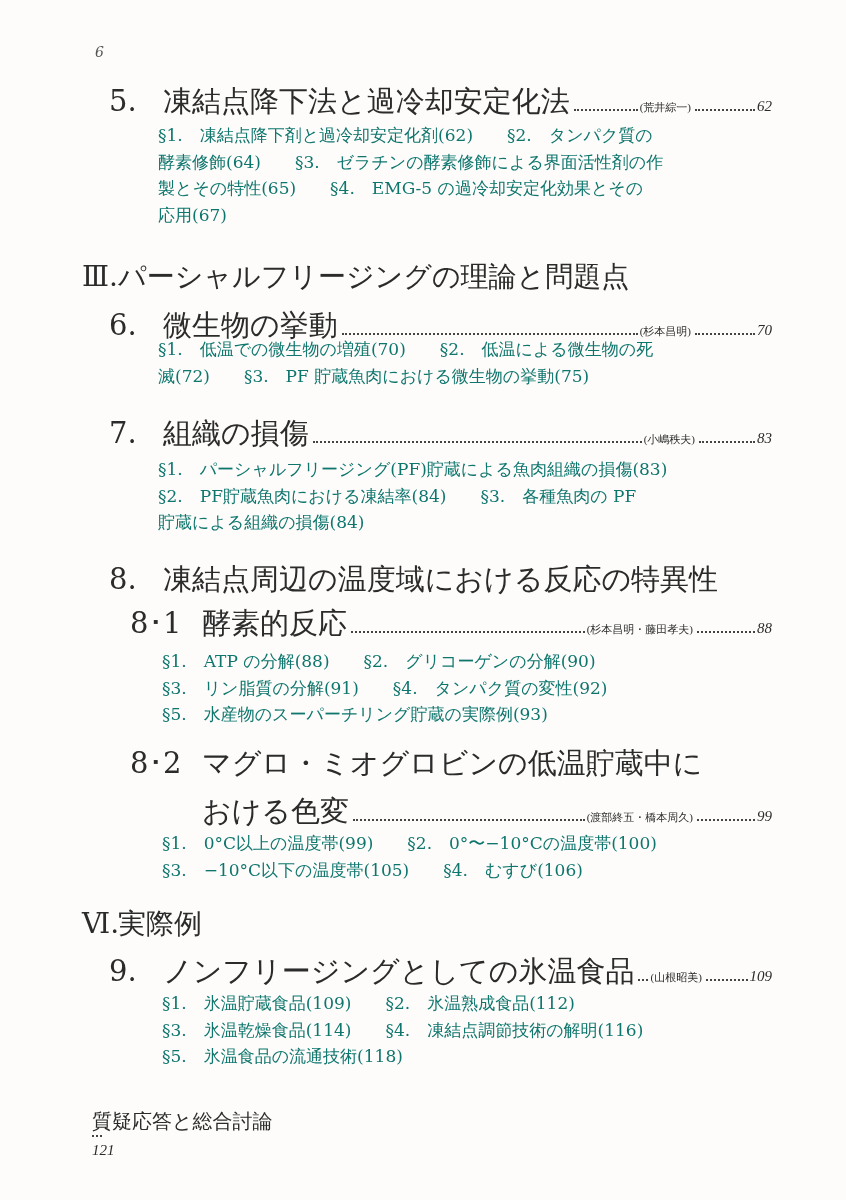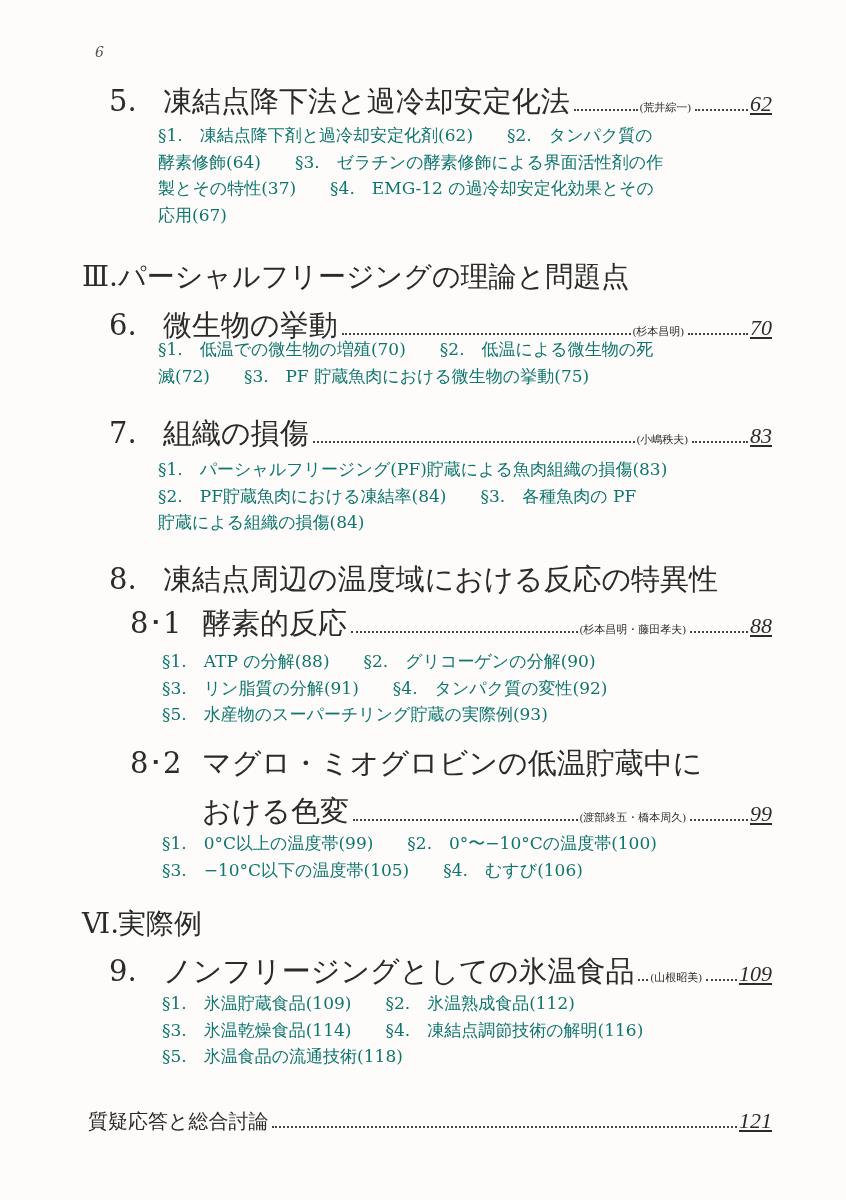--- a/index.html
+++ b/index.html
@@ -10,53 +10,53 @@
     font-family: "DejaVu Serif", "Liberation Serif", serif;
     position: relative;
   }
   .page { position: absolute; left: 0; top: 0; width: 846px; height: 1200px; }
   .page-number { position: absolute; left: 95px; top: 44px; font-size: 14px; color: #555; font-style: italic; }
 
   .row { position: absolute; display: flex; align-items: baseline; white-space: nowrap; }
   .num { display: inline-block; }
   .leader { flex: 1 1 auto; border-bottom: 2px dotted #444; margin: 0 2px 5px 4px; height: 0; min-width: 10px; }
   .author { font-size: 11px; font-family: "Liberation Serif", serif; }
-  .pg { font-size: 22px; font-style: italic; font-family: "Liberation Serif", serif; text-decoration: underline; }
+  .pg { font-size: 15px; font-style: italic; font-family: "Liberation Serif", serif; }
 
   .chapter { font-size: 29px; left: 109px; right: 74px; }
   .chapter .num { width: 54px; }
   .subchapter { font-size: 29px; left: 130px; right: 74px; }
   .subchapter .num { width: 72px; }
   .part { font-size: 28px; left: 82px; }
   .part .num { width: 36px; }
 
   .sections { position: absolute; left: 158px; width: 545px; font-size: 17px; line-height: 26.5px; color: #0f766e; }
   .sections.indent { left: 162px; }
   .line { display: block; }
 
-  .qa { position: absolute; left: 88px; right: 74px; top: 1108px; font-size: 20px; }
+  .qa { position: absolute; left: 88px; right: 74px; top: 1108px; font-size: 20px; flex-direction: column; }
 </style>
 </head>
 <body>
 
 <div class="page">
   <div class="page-number">6</div>
 
   <div class="row chapter" style="top:82px;">
     <span class="num">5.</span>
     <span>凍結点降下法と過冷却安定化法</span>
     <span class="leader" style="flex:0 0 64px;"></span>
     <span class="author">(荒井綜一)</span>
     <span class="leader"></span>
     <span class="pg">62</span>
   </div>
   <div class="sections" style="top:122px;">
     <span class="line">§1.　凍結点降下剤と過冷却安定化剤(62)　　§2.　タンパク質の</span>
     <span class="line">酵素修飾(64)　　§3.　ゼラチンの酵素修飾による界面活性剤の作</span>
-    <span class="line">製とその特性(37)　　§4.　EMG-12 の過冷却安定化効果とその</span>
+    <span class="line">製とその特性(65)　　§4.　EMG-5 の過冷却安定化効果とその</span>
     <span class="line">応用(67)</span>
   </div>
 
   <div class="row part" style="top:258px;">
     <span class="num">Ⅲ.</span>
     <span>パーシャルフリージングの理論と問題点</span>
   </div>
 
   <div class="row chapter" style="top:306px;">
     <span class="num">6.</span>

